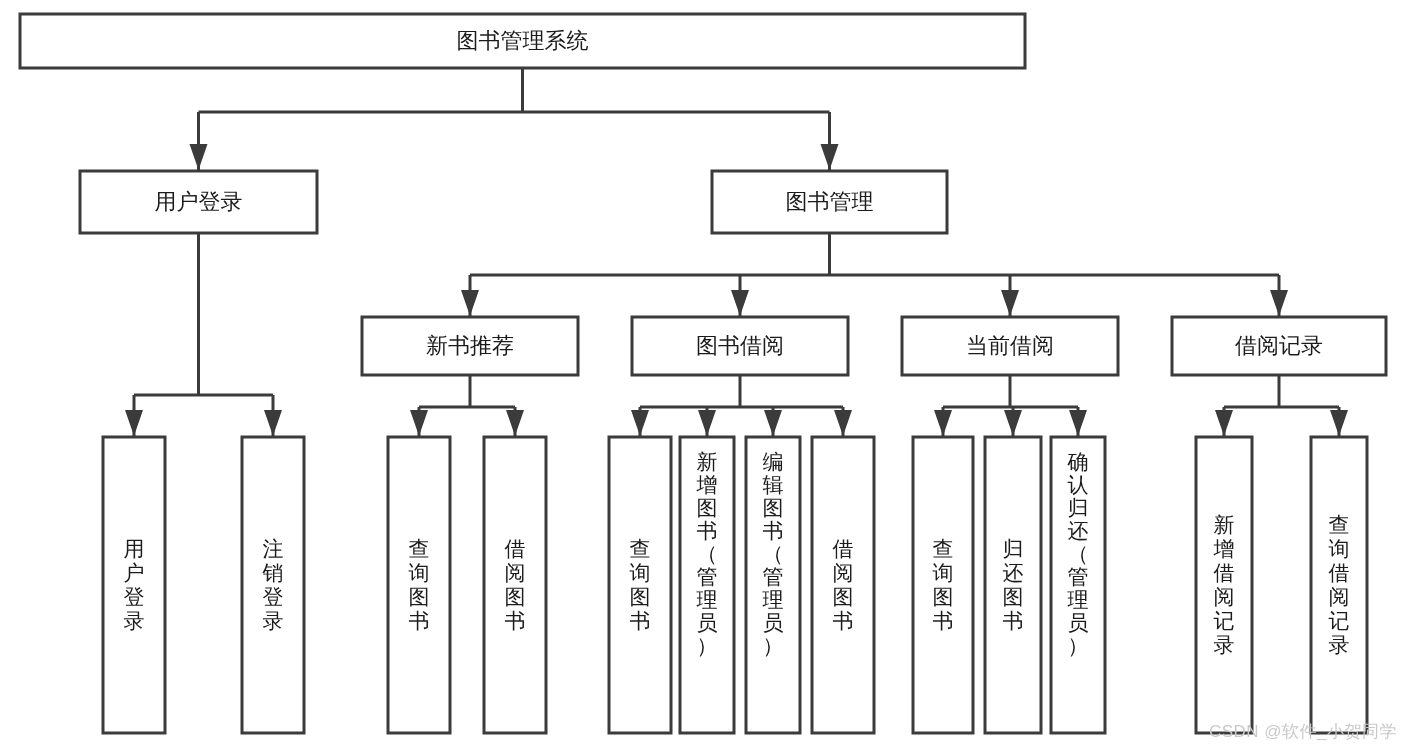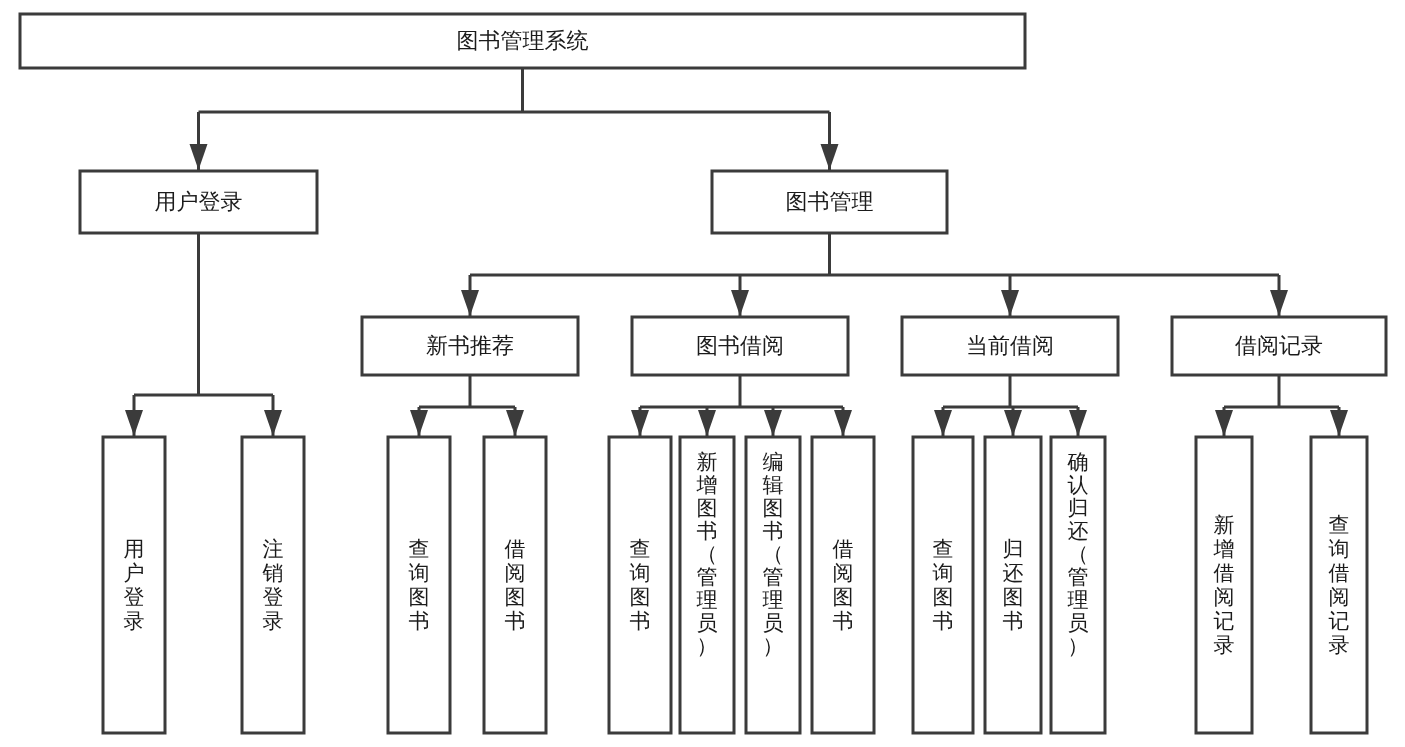--- a/index.html
+++ b/index.html
@@ -206,14 +206,15 @@
           <text x="1224" y="532.2" class="node-label-vert" font-size="21"><tspan x="1224" dy="0">新</tspan><tspan x="1224" dy="24">增</tspan><tspan x="1224" dy="24">借</tspan><tspan x="1224" dy="24">阅</tspan><tspan x="1224" dy="24">记</tspan><tspan x="1224" dy="24">录</tspan></text>
         </g>
         <g>
           <rect x="1311" y="437" width="56" height="296" class="node-box"></rect>
           <text x="1339" y="532.2" class="node-label-vert" font-size="21"><tspan x="1339" dy="0">查</tspan><tspan x="1339" dy="24">询</tspan><tspan x="1339" dy="24">借</tspan><tspan x="1339" dy="24">阅</tspan><tspan x="1339" dy="24">记</tspan><tspan x="1339" dy="24">录</tspan></text>
         </g>
       </g>
 
   </svg>
 
+  <div class="watermark">CSDN @软件_小贺同学</div>
 
 </div>
 
 </body></html>

